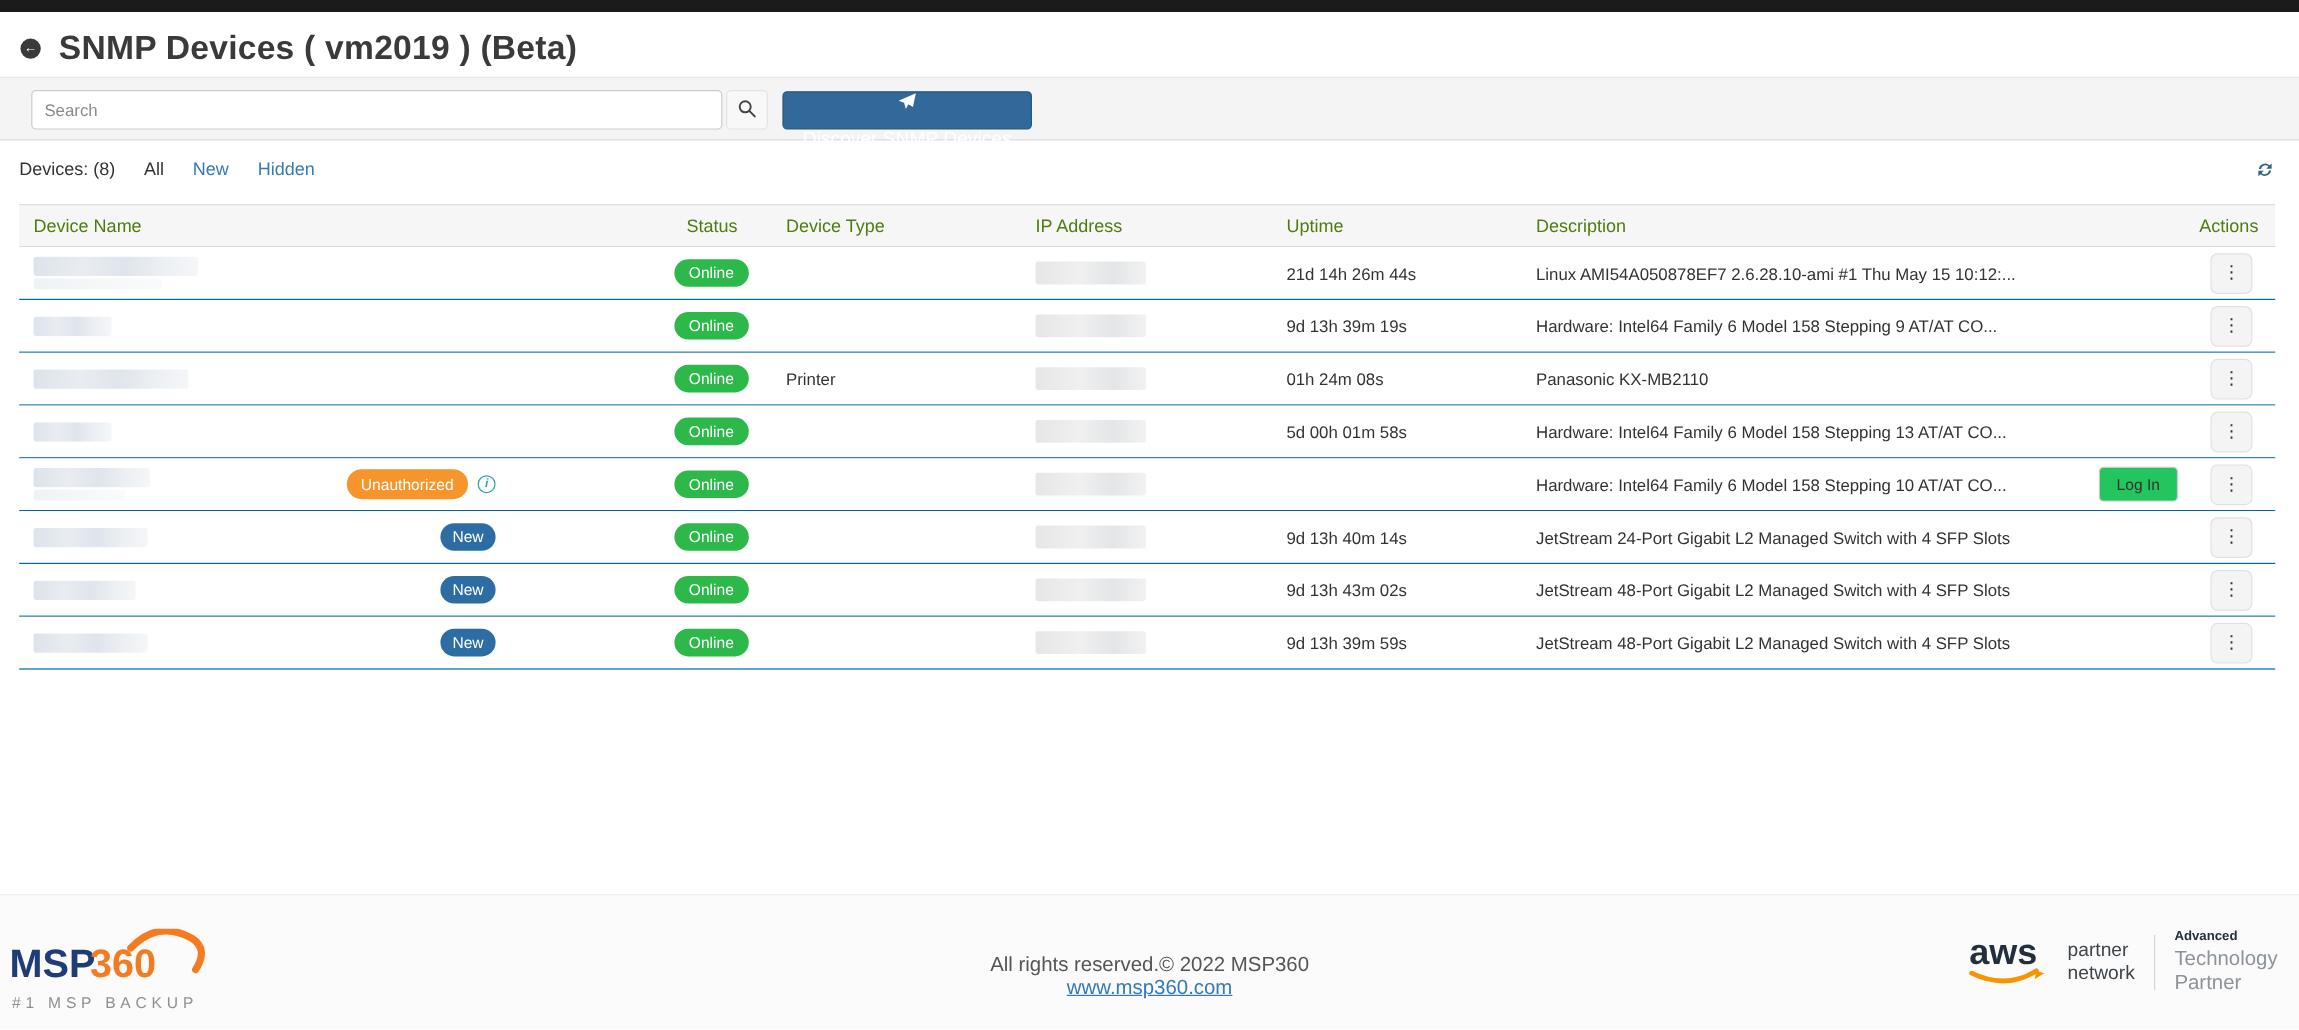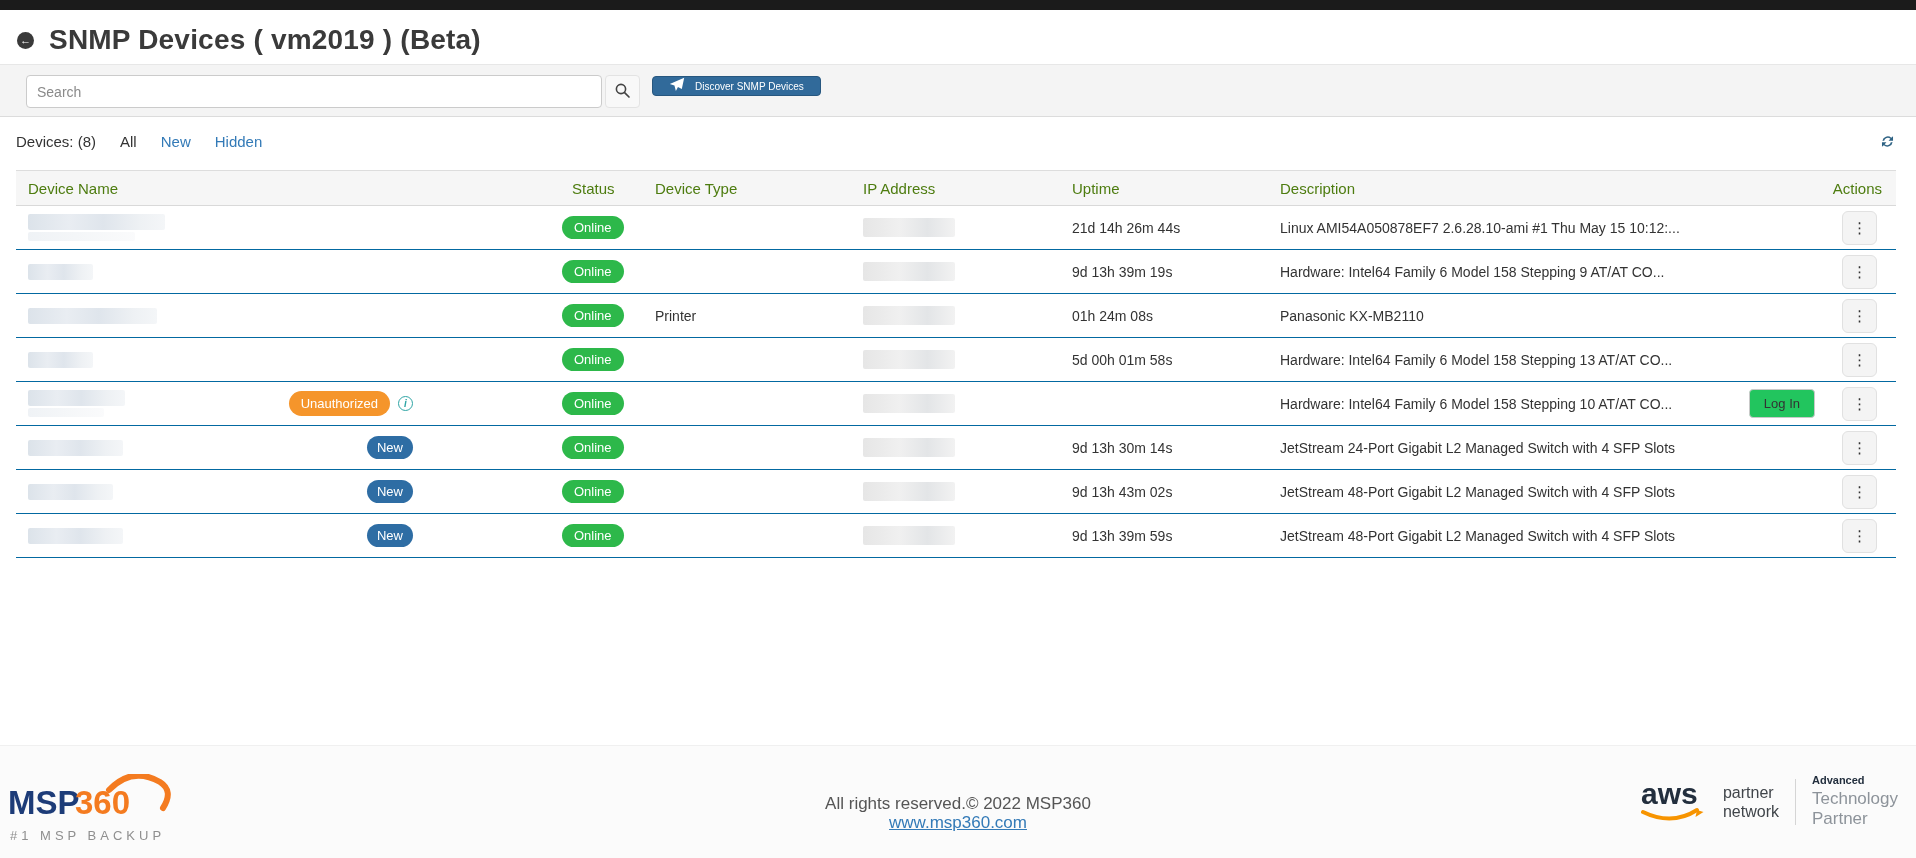--- a/index.html
+++ b/index.html
@@ -20,23 +20,23 @@
   
   .toolbar { position:absolute; top:64px; left:0; width:1916px; height:53px;
     background:#f4f4f4; border-top:1px solid #e7e7e7; border-bottom:1px solid #dcdcdc; }
   .search-input { position:absolute; left:26px; top:10px; width:576px; height:33px;
     border:1px solid #cbcbcb; border-radius:4px; padding:0 10px; font-size:14px; color:#737373;
     font-family:"Liberation Sans", sans-serif; outline:none; background:#fff; }
   .search-input::placeholder { color:#8a8a8a; }
   .search-btn { position:absolute; left:605px; top:10px; width:35px; height:33px;
     border:1px solid #e3e3e3; background:#f8f8f8; border-radius:4px;
     display:flex; align-items:center; justify-content:center; cursor:pointer; }
-  .discover-btn { position:absolute; left:652px; top:11px; height:20px; padding:0 16px;
-    background:#316a9a; border:1px solid #27577f; border-radius:4px; color:#fff; font-size:10px;
-    display:flex; align-items:center; gap:10px; cursor:pointer; font-family:"Liberation Sans", sans-serif; }
+  .discover-btn { position:absolute; left:652px; top:11px; height:32px; padding:0 16px;
+    background:#316a9a; border:1px solid #27577f; border-radius:4px; color:#fff; font-size:16px;
+    display:flex; align-items:center; gap:10px; cursor:pointer; font-family:"Liberation Sans", sans-serif;flex-direction:column; }
 
   
   .filter-bar { position:absolute; top:128px; left:16px; width:1880px; height:26px;
     display:flex; align-items:center; font-size:15px; color:#333; }
   .filter-count { color:#333; }
   .filter-link { margin-left:24px; cursor:pointer; text-decoration:none; }
   .filter-link.dark { color:#333; }
   .filter-link.blue { color:#337ab7; }
   .refresh-btn { margin-left:auto; cursor:pointer; display:flex; align-items:center; }
 
@@ -262,21 +262,21 @@
       <div class="badge-holder">
         <span class="badge badge-new">New</span>
 
       </div>
     </div>
     <div class="c-status"><span class="badge badge-online">Online</span></div>
     <div class="c-type"></div>
     <div class="c-ip">
           <div class="ip-blur"></div>
         </div>
-    <div class="c-uptime">9d 13h 30m 14s</div>
+    <div class="c-uptime">9d 13h 40m 14s</div>
     <div class="c-desc">JetStream 24-Port Gigabit L2 Managed Switch with 4 SFP Slots</div>
     <div class="c-actions">
 
       <button class="kebab-btn">⋮</button>
     </div>
   </div>
       <div class="trow">
     <div class="c-name">
       <div class="blur-stack">
         <div class="name-blur" style="width: 85px;"></div>

